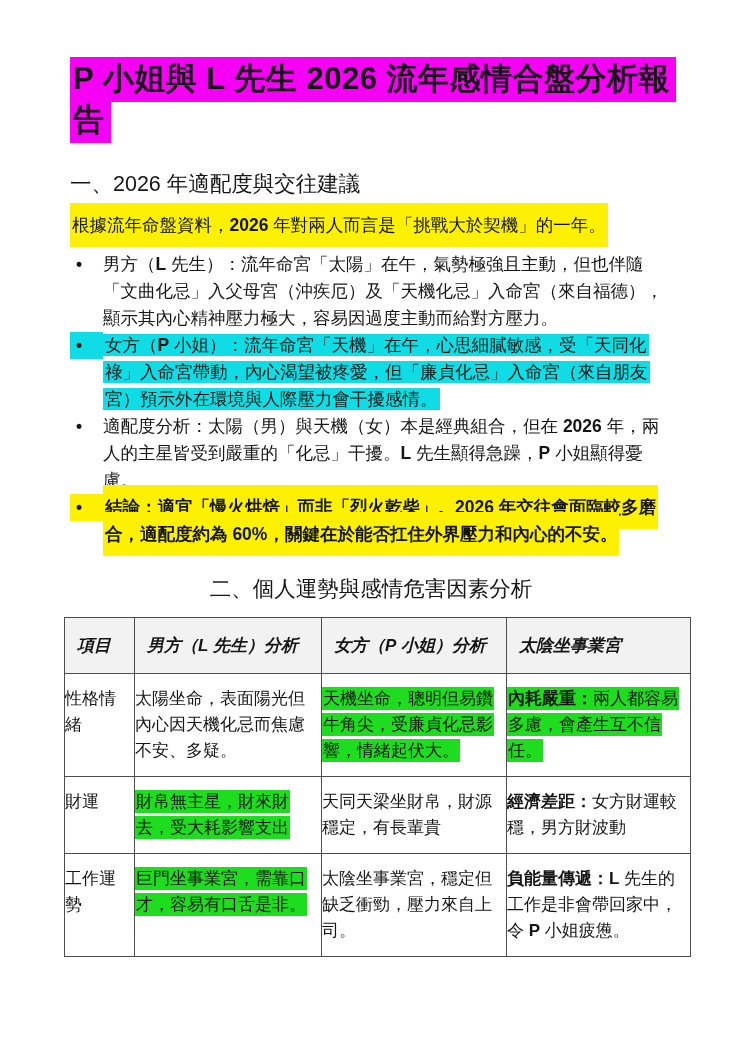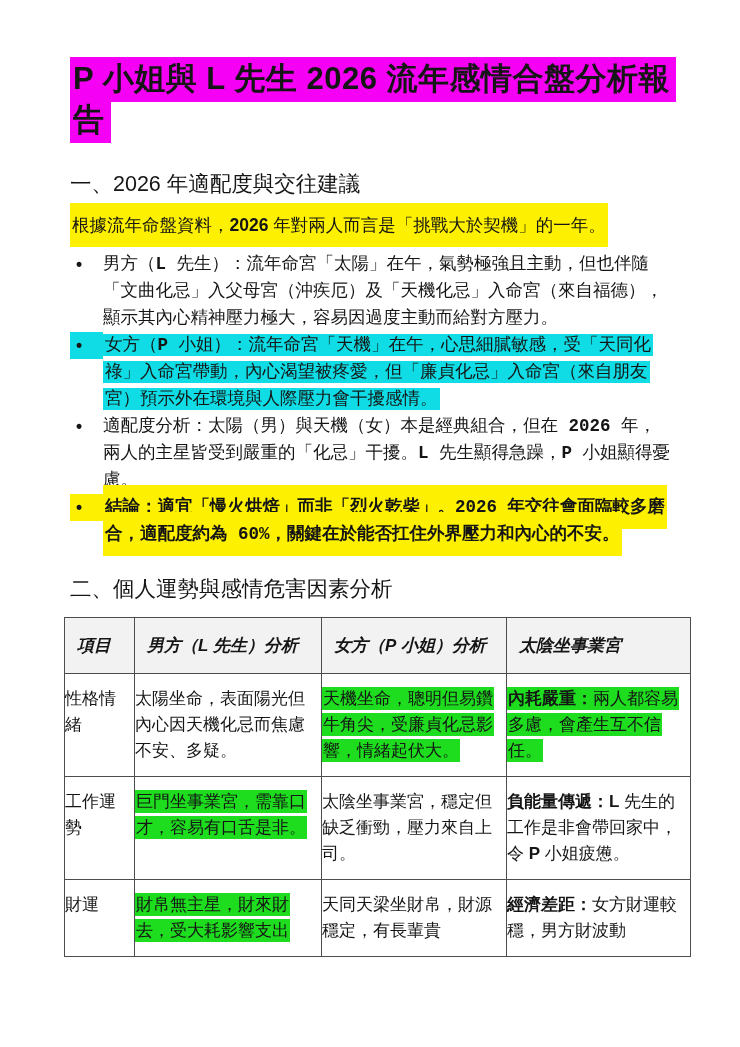--- a/index.html
+++ b/index.html
@@ -19,34 +19,34 @@
   .report-title .hl-magenta{
     background:var(--hl-magenta);
     padding:4px 6px 6px 3px;
     -webkit-box-decoration-break:clone;box-decoration-break:clone;
   }
 
   
   .section-heading{
     margin:30px 0 14px 0;font-size:21.5px;line-height:28px;font-weight:normal;
   }
-  .section-heading.second{margin-top:27px;}
+  .section-heading.second{margin-top:27px;text-align:center;}
 
   
   .intro-line{margin:13px 0 0 0;font-size:17.5px;line-height:27px;}
   .bullet-list{list-style:none;margin:12px 0 0 0;padding:0;}
   .bullet-list li{
     display:flex;align-items:flex-start;
     font-size:17.5px;line-height:27px;
   }
   .marker{
     flex:0 0 33px;width:33px;padding-left:6px;box-sizing:border-box;
     align-self:flex-start;font-weight:bold;
   }
-  .btext{flex:1;font-family:Liberation Mono, monospace;}
+  .btext{flex:1;}
 
   
   .run{padding:0;}
   .hl-yellow{background:var(--hl-yellow);-webkit-box-decoration-break:clone;box-decoration-break:clone;padding:12px 2px;}
   .hl-cyan{background:var(--hl-cyan);-webkit-box-decoration-break:clone;box-decoration-break:clone;padding:1px 2px;}
   .hl-green{background:var(--hl-green);-webkit-box-decoration-break:clone;box-decoration-break:clone;padding:2px 1px;}
   .marker.mk-yellow{background:var(--hl-yellow);}
   .marker.mk-cyan{background:var(--hl-cyan);}
   .run.bold{font-weight:bold;}
   b.lead{font-weight:bold;text-align:right;}
@@ -118,27 +118,27 @@
         </tr>
     </thead>
     <tbody>
         <tr>
           <th>性格情緒</th>
           <td><span class="run">太陽坐命，表面陽光但內心因天機化忌而焦慮不安、多疑。</span></td>
           <td><span class="run hl-green">天機坐命，聰明但易鑽牛角尖，受廉貞化忌影響，情緒起伏大。</span></td>
           <td><span class="run hl-green"><b class="lead">內耗嚴重：</b>兩人都容易多慮，會產生互不信任。</span></td>
         </tr>
         <tr>
+          <th>財運</th>
+          <td><span class="run hl-green">財帛無主星，財來財去，受大耗影響支出</span></td>
+          <td><span class="run">天同天梁坐財帛，財源穩定，有長輩貴</span></td>
+          <td><span class="run"><b class="lead">經濟差距：</b>女方財運較穩，男方財波動</span></td>
+        </tr>
+        <tr>
           <th>工作運勢</th>
           <td><span class="run hl-green">巨門坐事業宮，需靠口才，容易有口舌是非。</span></td>
           <td><span class="run">太陰坐事業宮，穩定但缺乏衝勁，壓力來自上司。</span></td>
           <td><span class="run"><b class="lead">負能量傳遞：</b><b>L</b> 先生的工作是非會帶回家中，令 <b>P</b> 小姐疲憊。</span></td>
-        </tr>
-        <tr>
-          <th>財運</th>
-          <td><span class="run hl-green">財帛無主星，財來財去，受大耗影響支出</span></td>
-          <td><span class="run">天同天梁坐財帛，財源穩定，有長輩貴</span></td>
-          <td><span class="run"><b class="lead">經濟差距：</b>女方財運較穩，男方財波動</span></td>
         </tr>
       </tbody>
   </table>
 
 </div>
 
 </body></html>

